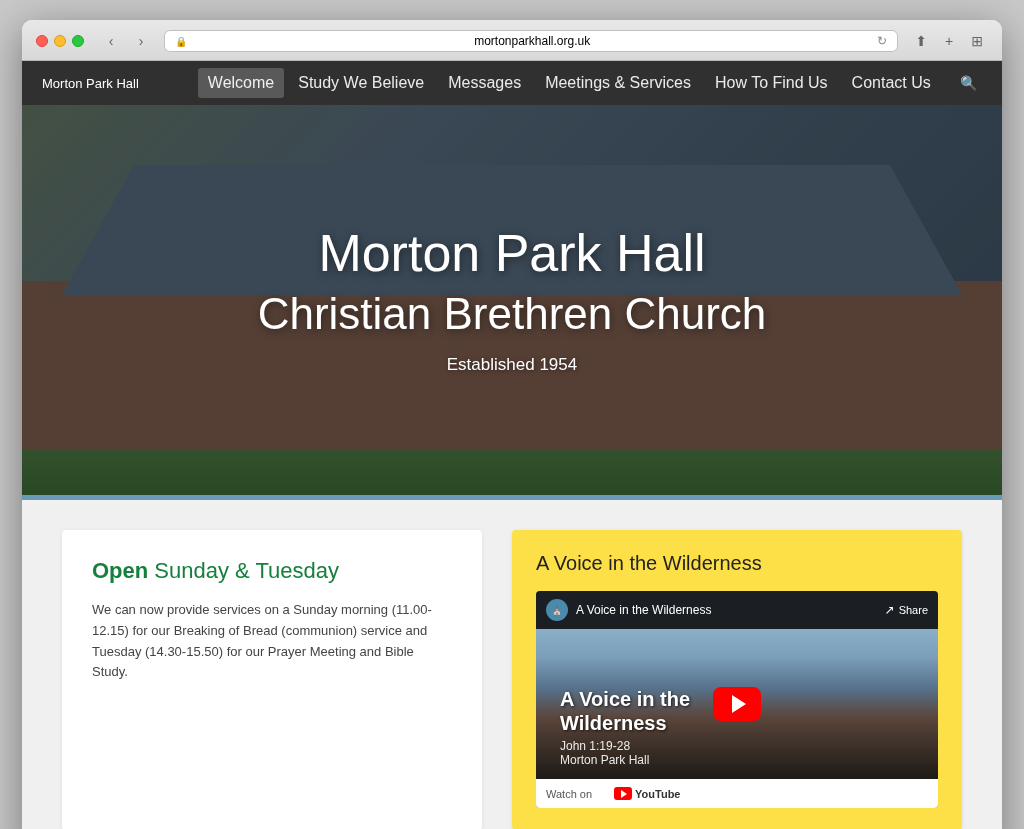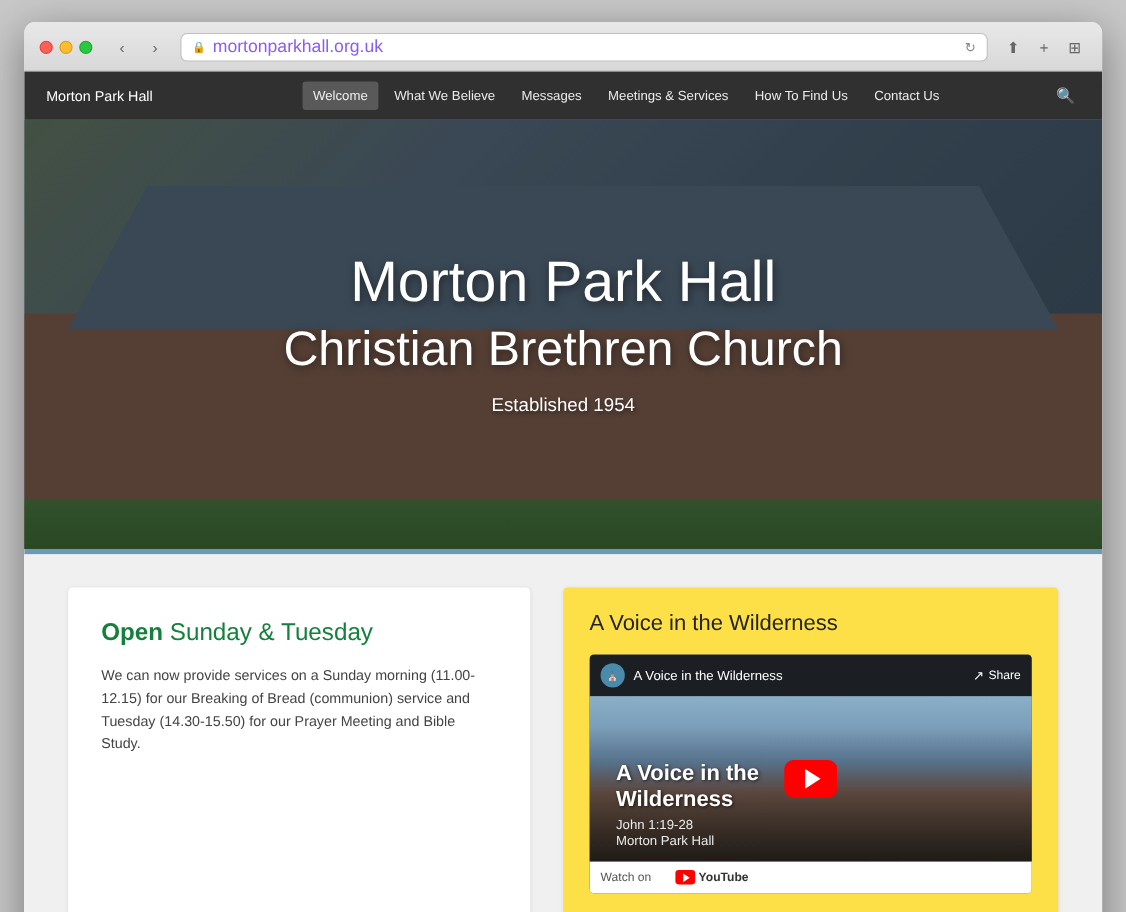--- a/index.html
+++ b/index.html
@@ -73,22 +73,23 @@
       padding: 3px 10px;
       gap: 6px;
       font-size: 12px;
       color: #333;
     }
 
     .lock-icon { color: #888; font-size: 10px; }
 
     .browser-address-text {
       flex: 1;
-      color: #8b5cf6;
-      font-size: 16px;
+      text-align: center;
+      color: #000000;
+      font-size: 12px;
     }
 
     .browser-right-controls {
       display: flex;
       gap: 6px;
     }
 
     
     .website {
       background: white;
@@ -114,21 +115,21 @@
       flex: 1;
       display: flex;
       justify-content: center;
       gap: 4px;
       list-style: none;
     }
 
     .nav-links li a {
       color: rgba(255,255,255,0.9);
       text-decoration: none;
-      font-size: 12px;
+      font-size: 16px;
       padding: 6px 10px;
       border-radius: 3px;
       display: block;
       white-space: nowrap;
     }
 
     .nav-links li a.active {
       background: rgba(255,255,255,0.2);
     }
 
@@ -463,21 +464,21 @@
 
   <div class="website">
 
     <nav class="site-nav">
       <div class="site-logo">Morton Park Hall</div>
       <ul class="nav-links">
         <li>
             <a href="#" class="active">Welcome</a>
           </li>
         <li>
-            <a href="#">What We Believe</a>
+            <a href="#">Study We Believe</a>
           </li>
         <li>
             <a href="#">Messages</a>
           </li>
         <li>
             <a href="#">Meetings &amp; Services</a>
           </li>
         <li>
             <a href="#">How To Find Us</a>
           </li>

